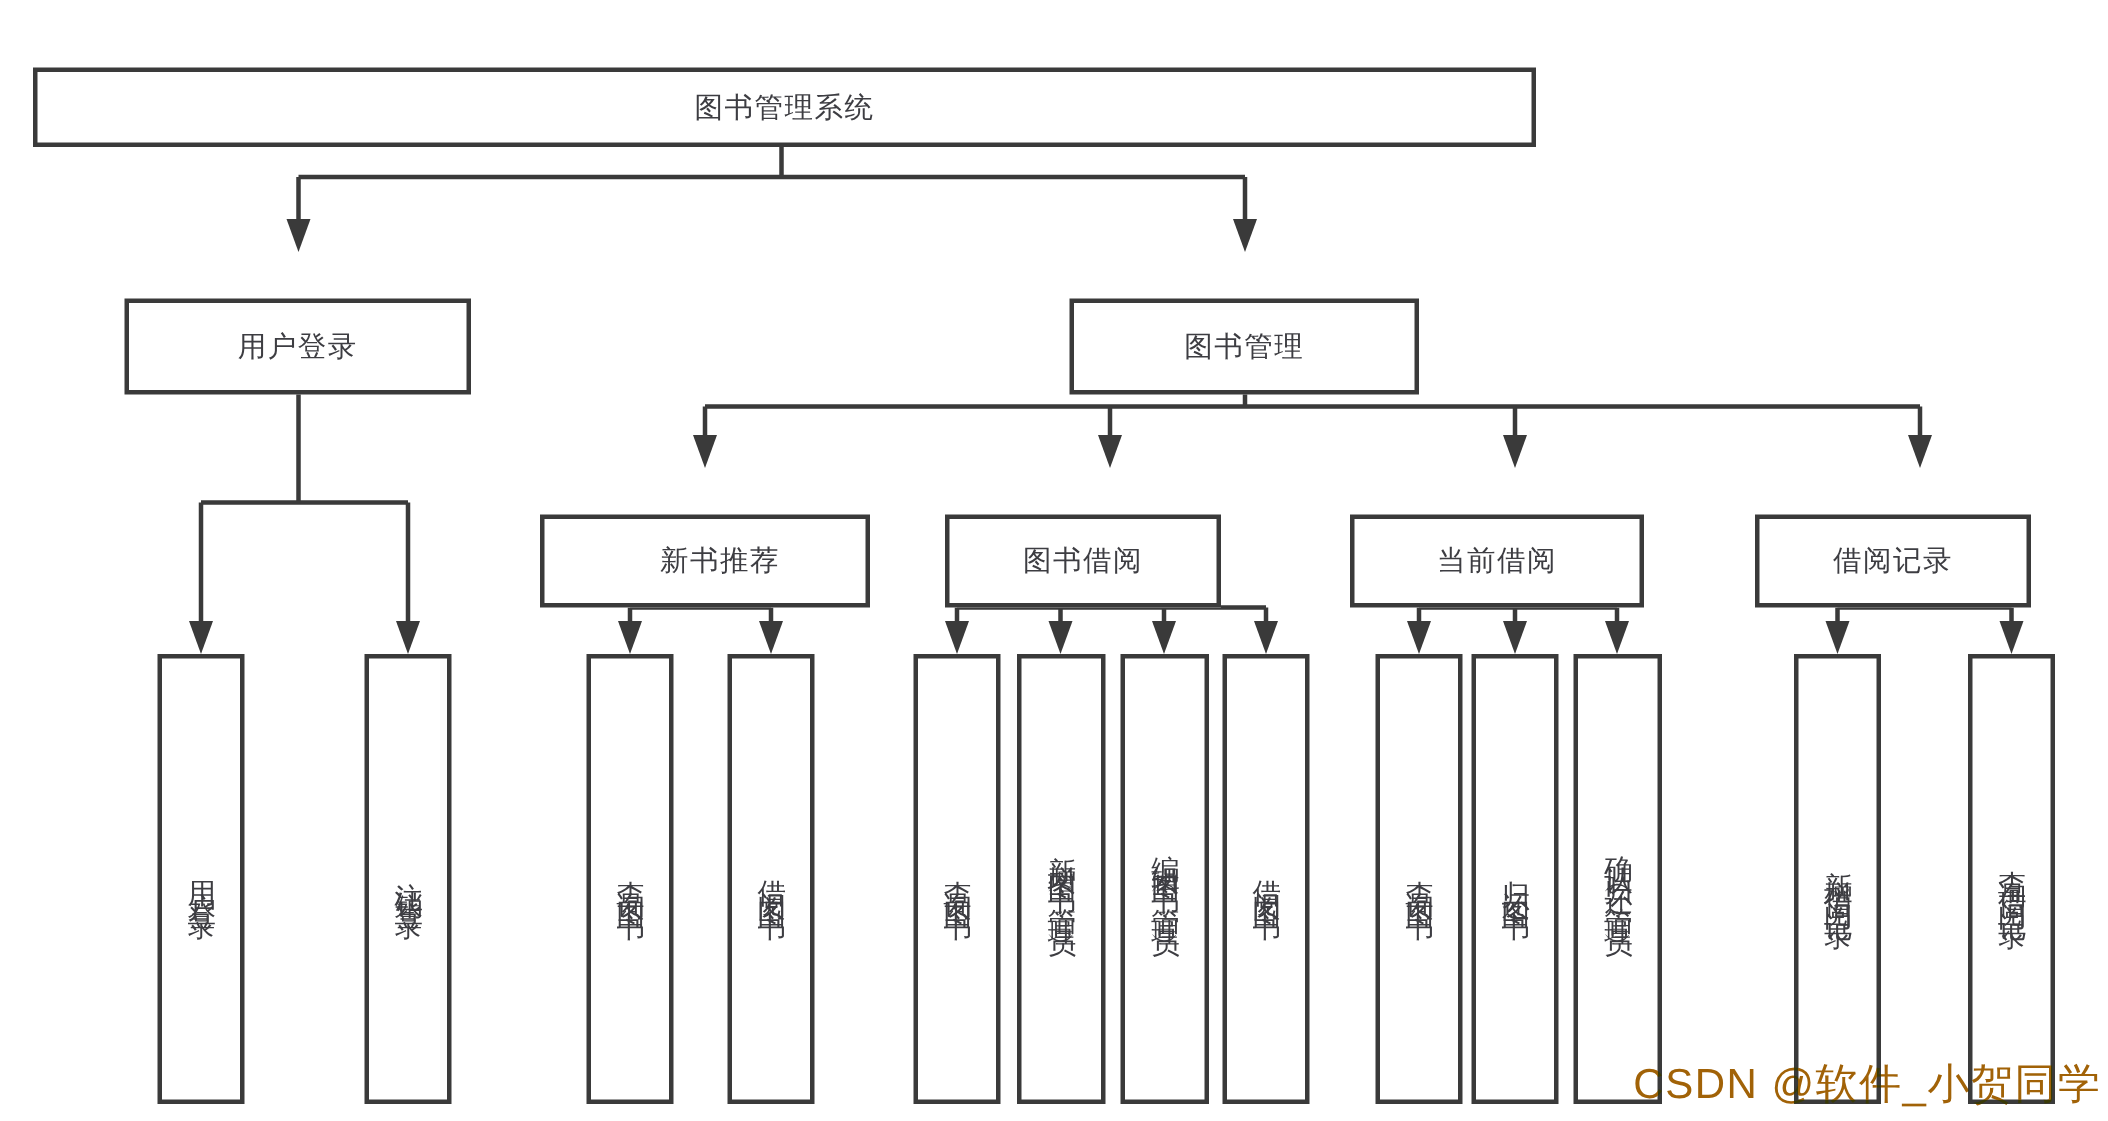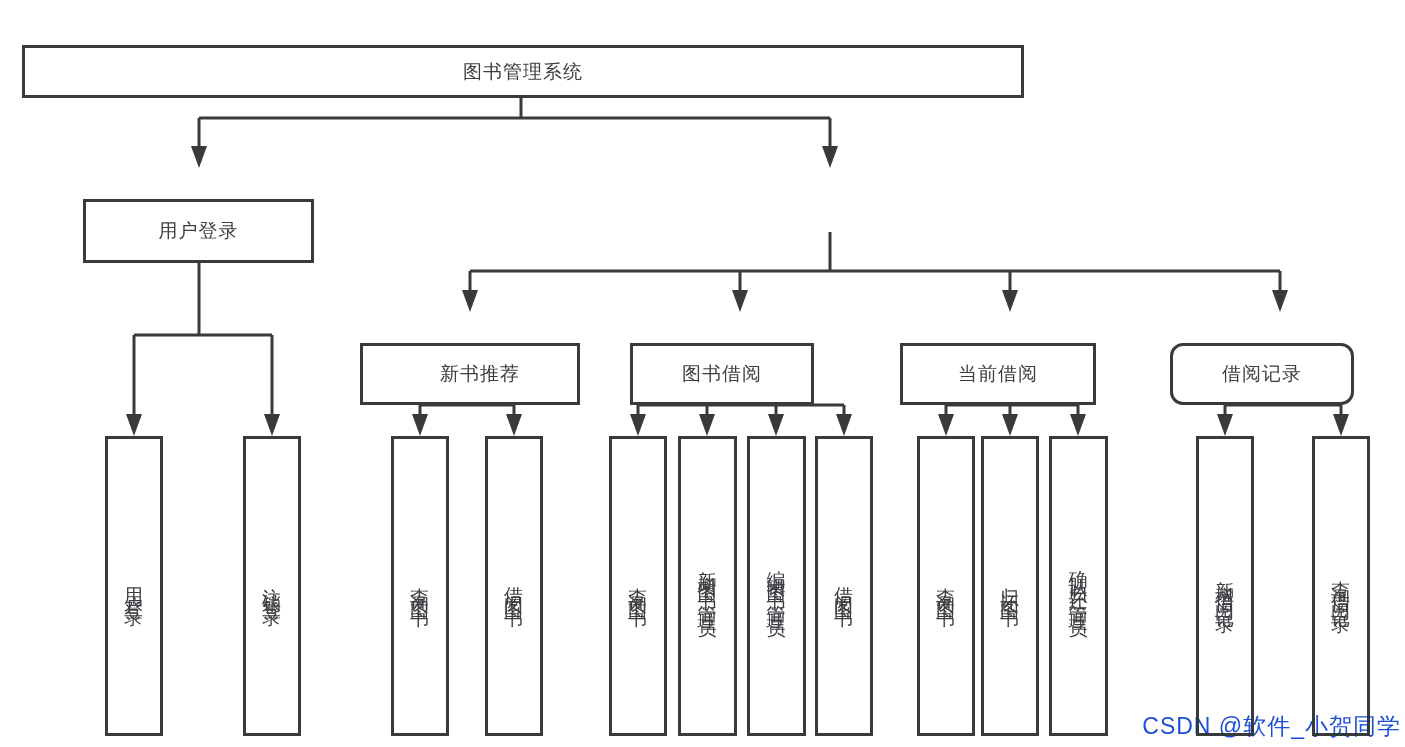--- a/index.html
+++ b/index.html
@@ -32,22 +32,22 @@
     text-orientation: mixed;
     font-size: 19px;
     line-height: 1;
     letter-spacing: 7px;
     color: #3d3d42;
   }
   .watermark {
     position: absolute;
     right: 4px;
     bottom: 5px;
-    font-size: 23px;
-    color: #1d4ed8;
+    font-size: 28px;
+    color: #a16207;
     letter-spacing: 1px;
     white-space: nowrap;
     mix-blend-mode: darken;
   }
 </style>
 </head>
 <body>
 
 <div class="canvas">
 
@@ -83,31 +83,34 @@
     </g>
   </svg>
 
   <div class="node h" style="left:22px; top:14px; width:1002px; height:53px;">
     <span>图书管理系统</span>
   </div>
 
   <div class="node h" style="left:83px; top:168px; width:231px; height:64px;">
     <span>用户登录</span>
   </div>
+  <div class="node h" style="left:713px; top:168px; width:233px; height:64px;">
+    <span>图书管理</span>
+  </div>
 
   <div class="node h" style="left:360px; top:312px; width:220px; height:62px;padding-left:20px;">
     <span>新书推荐</span>
   </div>
   <div class="node h" style="left:630px; top:312px; width:184px; height:62px;">
     <span>图书借阅</span>
   </div>
   <div class="node h" style="left:900px; top:312px; width:196px; height:62px;">
     <span>当前借阅</span>
   </div>
-  <div class="node h" style="left:1170px; top:312px; width:184px; height:62px;border-radius:13px;">
+  <div class="node h" style="left:1170px; top:312px; width:184px; height:62px;">
     <span>借阅记录</span>
   </div>
 
   <div class="node v" style="left:105px; top:436px; width:58px; height:300px;">
     <span class="vtext">用户登录</span>
   </div>
   <div class="node v" style="left:243px; top:436px; width:58px; height:300px;">
     <span class="vtext">注销登录</span>
   </div>
 

